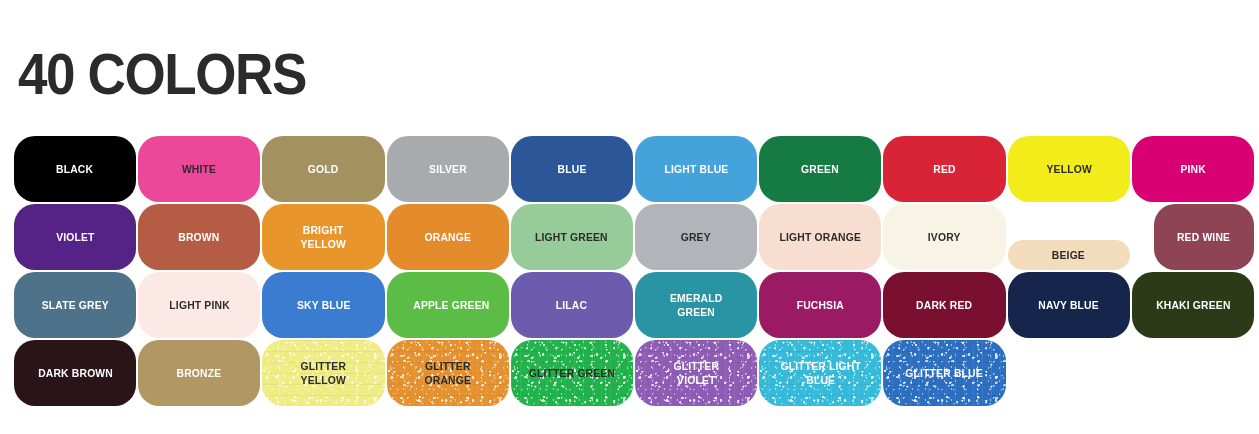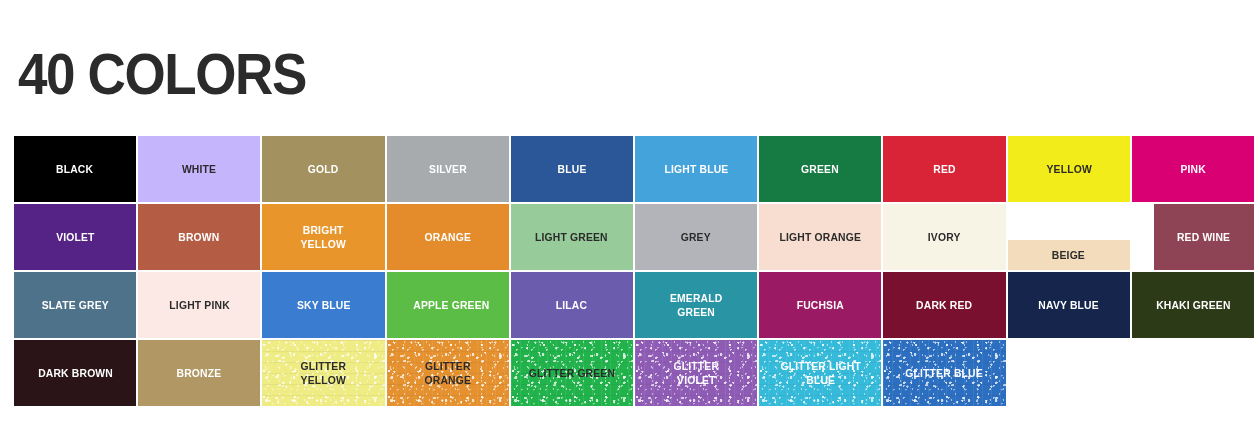--- a/index.html
+++ b/index.html
@@ -36,20 +36,21 @@
     grid-template-columns: repeat(10, 1fr);
     grid-auto-rows: 66px;
     gap: 2px 2px;
   }
   .swatch {
     position: relative;
     display: flex;
     align-items: center;
     justify-content: center;
     overflow: hidden;
+    border-radius: 21px;
   }
   .swatch-label {
     position: relative;
     z-index: 2;
     font-size: 11.5px;
     font-weight: bold;
     letter-spacing: 0.2px;
     line-height: 14px;
     text-align: center;
     text-transform: uppercase;
@@ -93,21 +94,21 @@
 </style>
 </head>
 <body>
 
 <h1 id="page-title">40 COLORS</h1>
 
 <div id="color-grid">
     <div class="swatch" style="background: rgb(0, 0, 0);">
       <span class="swatch-label" style="color: rgb(255, 255, 255);">BLACK</span>
     </div>
-    <div class="swatch" style="background: #c4b5fd;">
+    <div class="swatch" style="background: #ec4899;">
       <span class="swatch-label" style="color: rgb(43, 43, 43);">WHITE</span>
     </div>
     <div class="swatch" style="background: rgb(163, 146, 96);">
       <span class="swatch-label" style="color: rgb(255, 255, 255);">GOLD</span>
     </div>
     <div class="swatch" style="background: rgb(168, 171, 174);">
       <span class="swatch-label" style="color: rgb(255, 255, 255);">SILVER</span>
     </div>
     <div class="swatch" style="background: rgb(43, 86, 152);">
       <span class="swatch-label" style="color: rgb(255, 255, 255);">BLUE</span>

